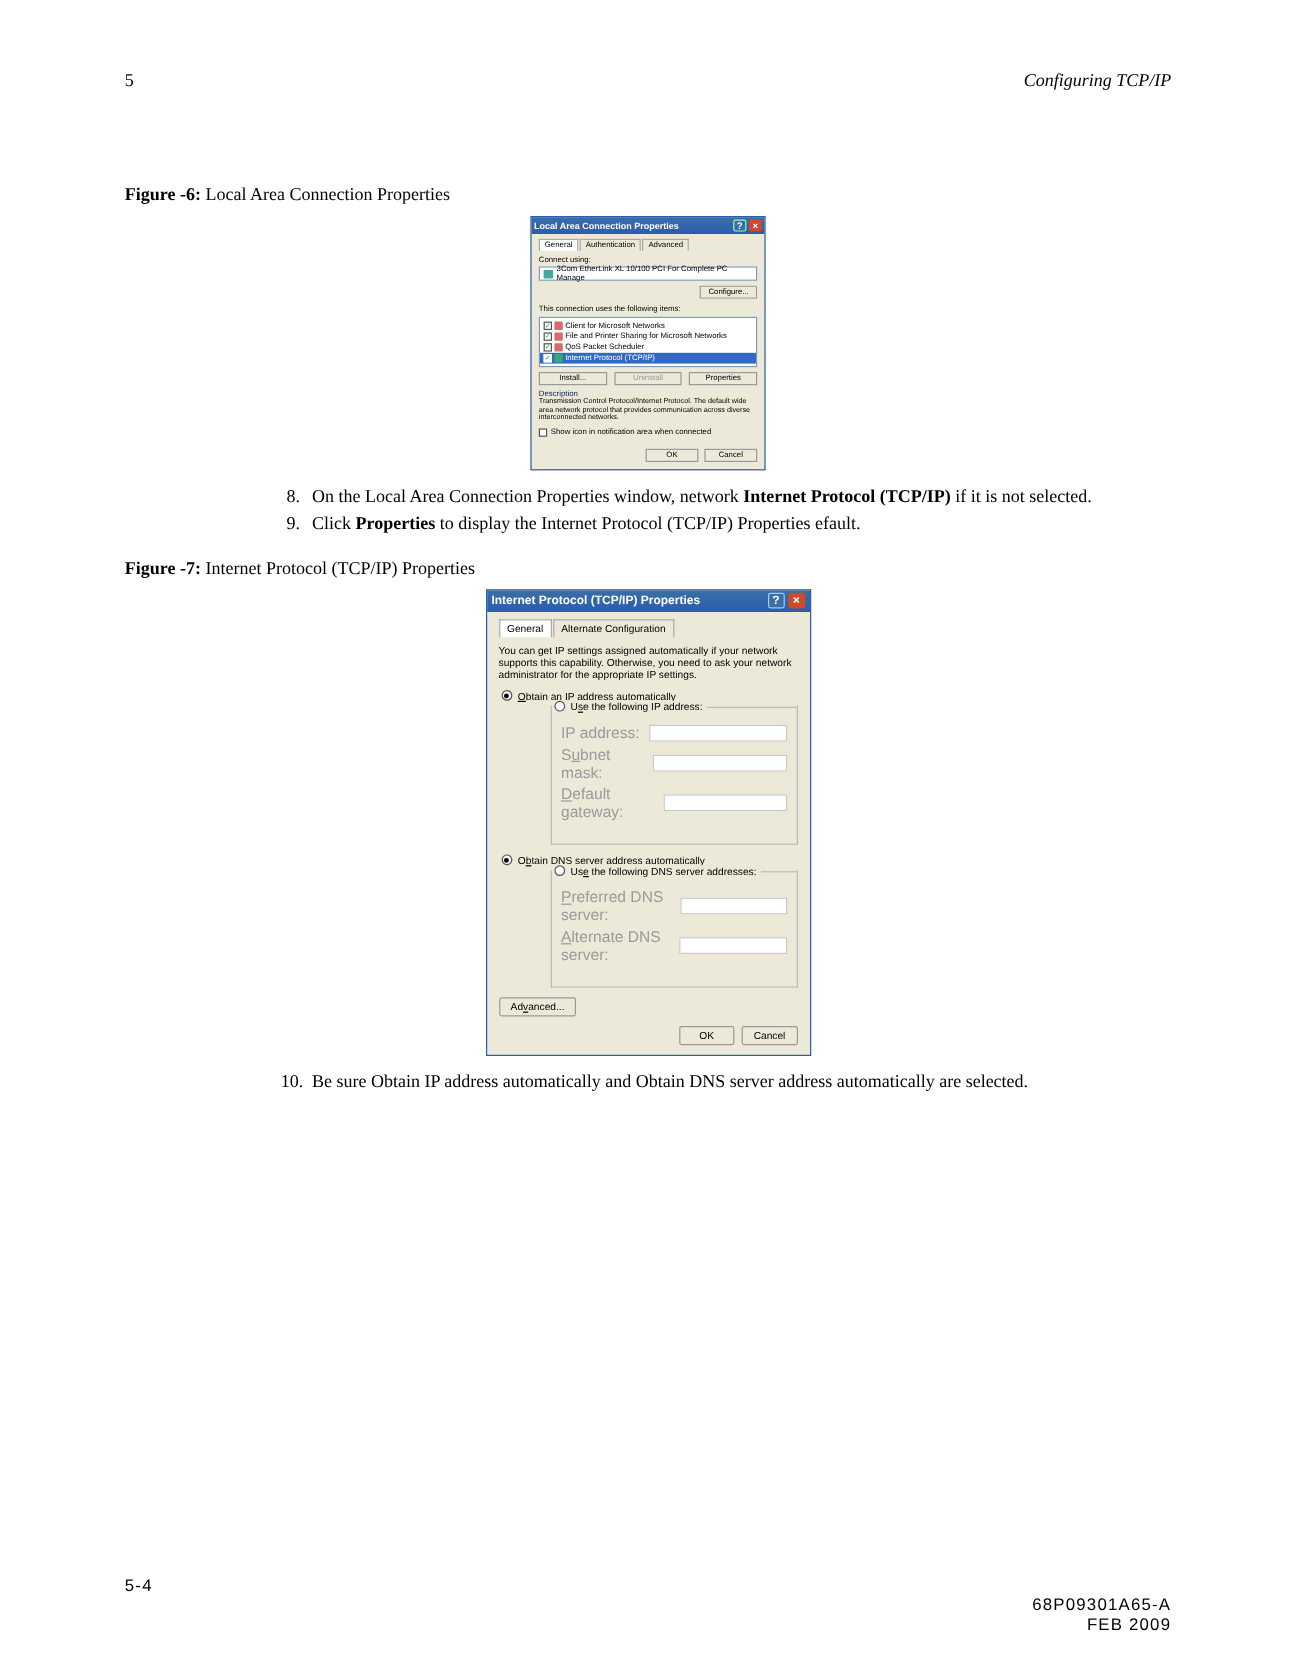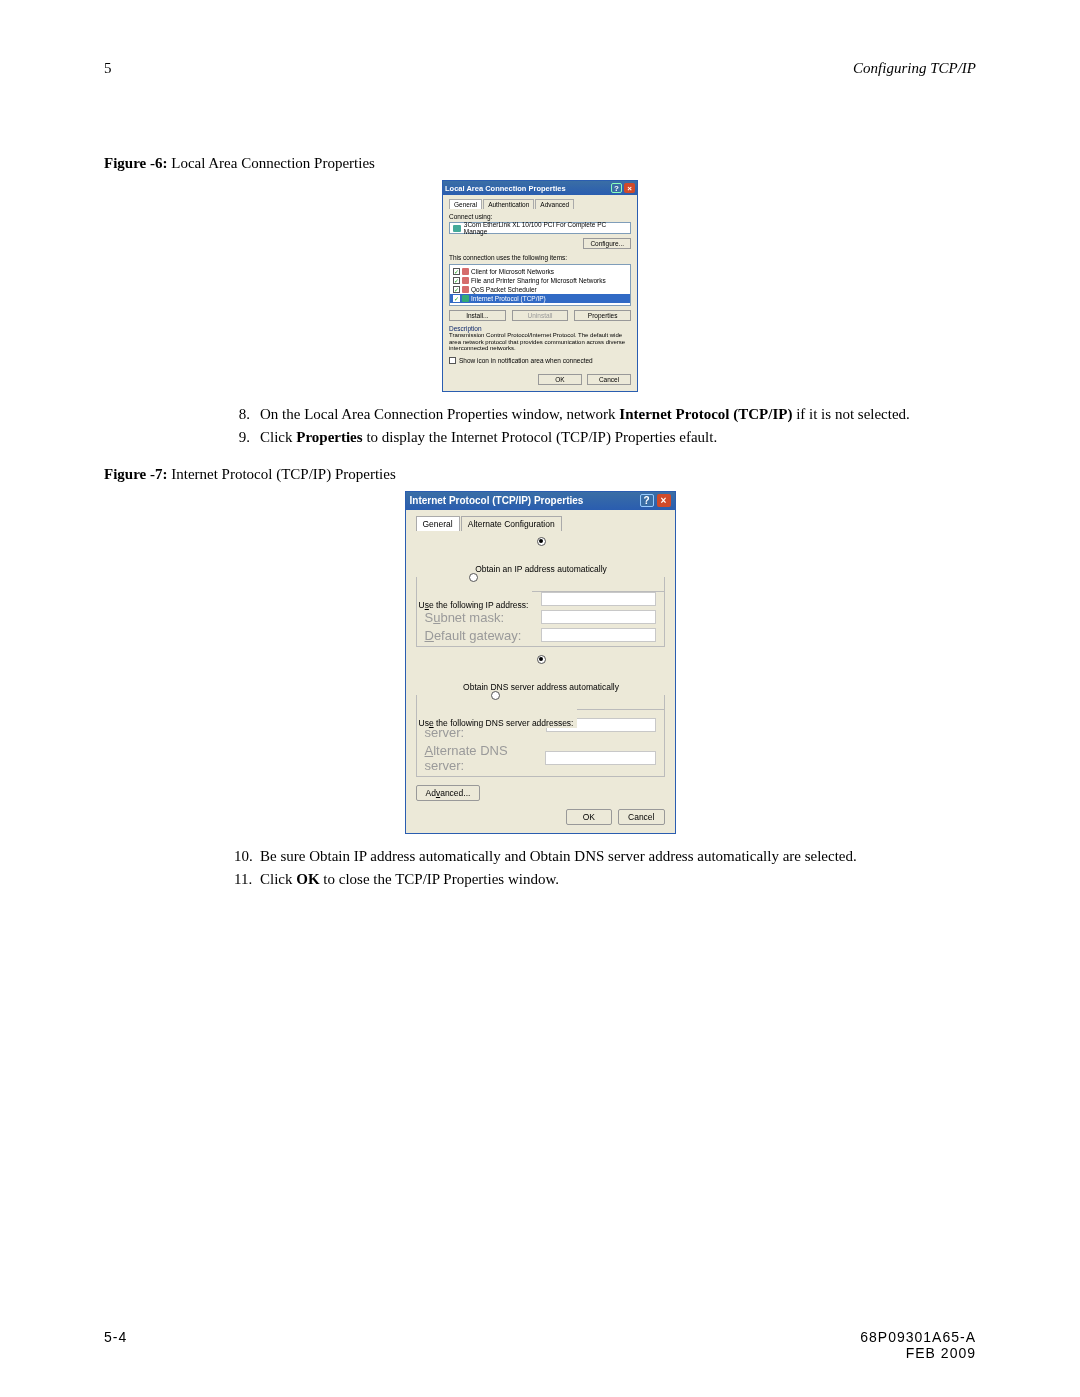--- a/index.html
+++ b/index.html
@@ -54,41 +54,41 @@
   .dlg2-title { background:linear-gradient(#3a6ea5,#2a5db0); color:#fff; height:18px; display:flex; align-items:center; justify-content:space-between; padding:0 4px; font-weight:bold; font-size:10px; }
   .dlg2-titlebtns { display:flex; gap:3px; }
   .tbtn2 { width:14px; height:13px; display:flex; align-items:center; justify-content:center; border-radius:2px; font-size:10px; font-weight:bold; }
   .tbtn2.q { background:#3a6ea5; color:#fff; border:1px solid #9cf; }
   .tbtn2.x { background:#d04a2a; color:#fff; }
   .dlg2-body { padding:6px 10px 8px 10px; }
   .tabs2 { display:flex; gap:1px; margin-bottom:6px; }
   .tab2 { border:1px solid #aaa; border-bottom:none; padding:2px 6px; background:#ece9d8; font-size:8.5px; }
   .tab2.active { background:#fff; }
   .info9 { font-size:8.5px; line-height:1.2; margin-bottom:8px; }
-  .radio { display:flex; align-items:center; gap:18px; font-size:8.5px; margin:3px 0 3px 2px;flex-direction:column; }
+  .radio { display:flex; align-items:flex-start; gap:5px; font-size:8.5px; margin:3px 0 3px 2px; }
   .rcirc { width:9px; height:9px; border:1px solid #555; border-radius:50%; background:#fff; display:flex; align-items:center; justify-content:center; }
   .rdot { width:4px; height:4px; border-radius:50%; background:#000; }
-  .grp { border:1px solid #bbb; border-top:none; padding:6px 8px 0 8px; margin-bottom:8px; position:relative; }
+  .grp { border:1px solid #bbb; border-top:none; padding:6px 8px 16px 8px; margin-bottom:8px; position:relative;margin-left:43px; }
   .grp-top { position:absolute; top:-7px; left:0; right:0; display:flex; align-items:center; }
   .grp-top .radio { background:#ece9d8; padding-right:4px; }
   .grp-top .linefill { flex:1; border-top:1px solid #bbb; }
   .fldrow { display:flex; align-items:center; justify-content:space-between; margin:3px 0; }
   .fldlbl { font-size:13px; color:#9a9a9a; }
   .fldbox { width:115px; height:14px; border:1px solid #c8c8c8; background:#fff; }
   .advrow { display:flex; margin-top:6px; }
   .okrow2 { display:flex; justify-content:flex-end; gap:6px; margin-top:8px; }
   .btn2 { border:1px solid #999; background:#ece9d8; padding:2px 9px; font-size:8.5px; border-radius:2px; }
   .under { text-decoration: underline; }
   
   .body-list { margin: 14px 0 8px 130px; font-size:15px; }
   .body-list .li { display:flex; margin-bottom:6px; }
   .body-list .num { width:26px; text-align:right; padding-right:10px; flex:none; }
   .body-list .txt { }
   
-  .footer { position:absolute; left:104px; right:104px; bottom:36px; display:flex; justify-content:space-between; font-size:14px; font-family: Arial, sans-serif; letter-spacing:1px; }
+  .footer { position:absolute; left:104px; right:104px; bottom:36px; display:flex; justify-content:space-between; font-size:14px; font-family: Arial, sans-serif; letter-spacing:1px;flex-direction:column; }
   .footer-right { text-align:right; }
 </style>
 </head>
 <body>
 
 <div class="page">
 
   <div class="header-row">
     <div class="header-left">5</div>
     <div class="header-right">Configuring TCP/IP</div>
@@ -191,20 +191,21 @@
         <div class="dlg2-titlebtns">
           <div class="tbtn2 q">?</div>
           <div class="tbtn2 x">×</div>
         </div>
       </div>
       <div class="dlg2-body">
         <div class="tabs2">
           <div class="tab2 active">General</div>
           <div class="tab2">Alternate Configuration</div>
         </div>
+        <div class="info9">You can get IP settings assigned automatically if your network supports this capability. Otherwise, you need to ask your network administrator for the appropriate IP settings.</div>
 
         <div class="radio">
           <div class="rcirc">
               <div class="rdot"></div>
             </div>
           <span><span class="under">O</span>btain an IP address automatically</span>
         </div>
 
         <div class="grp">
           <div class="grp-top">
@@ -267,26 +268,20 @@
         </div>
       </div>
     </div>
   </div>
 
   <div class="body-list">
     <div class="li">
       <div class="num">10.</div>
       <div class="txt">Be sure Obtain IP address automatically and Obtain DNS server address automatically are selected.</div>
     </div>
-    <div class="li">
-      <div class="num">11.</div>
-      <div class="txt">
-        <span>Click </span><b>OK</b><span> to close the TCP/IP Properties window.</span>
-      </div>
-    </div>
   </div>
 
 </div>
 
 <div class="footer">
   <div>5-4</div>
   <div class="footer-right">
     <div>68P09301A65-A</div>
     <div>FEB 2009</div>
   </div>

